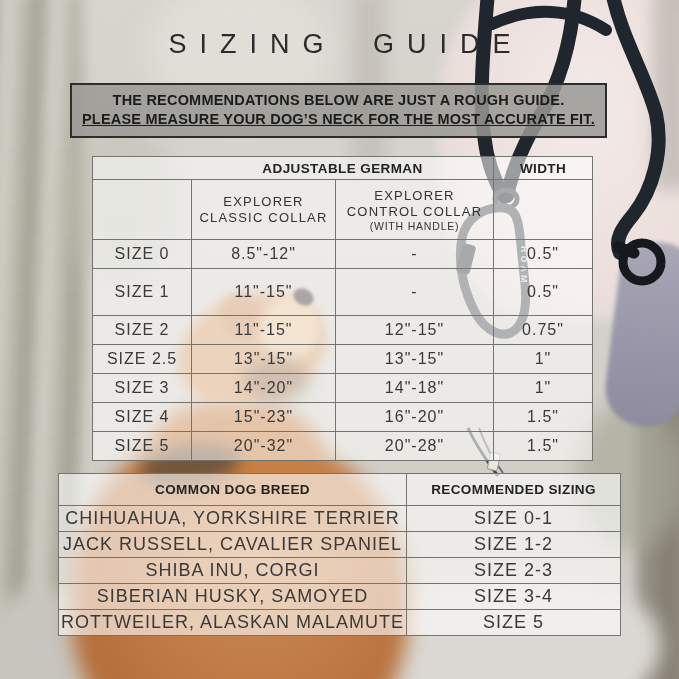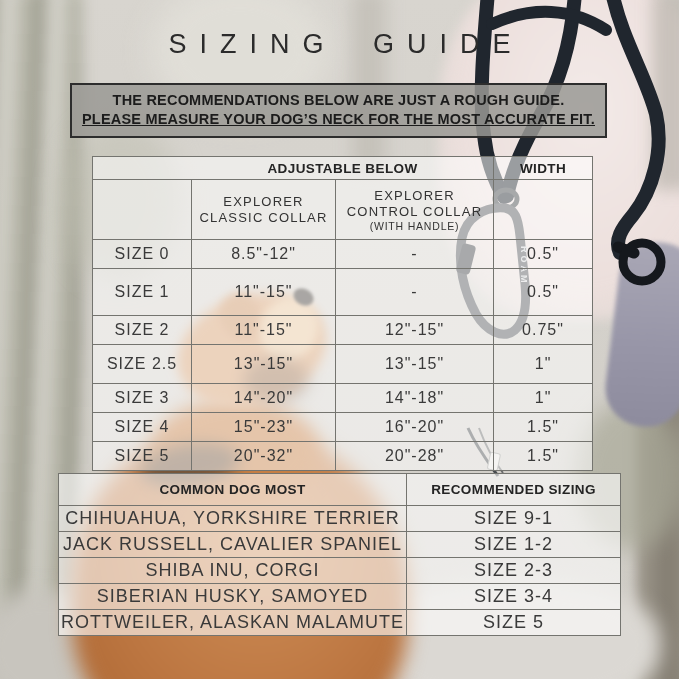--- a/index.html
+++ b/index.html
@@ -125,21 +125,21 @@
   <table id="size-table">
     <colgroup>
         <col style="width:99px">
         <col style="width:144px">
         <col style="width:158px">
         <col style="width:99px">
       </colgroup>
     <tbody>
         <tr style="height:23px">
       <td colspan="3">
-        <div class="th-bold adj-pad">ADJUSTABLE BELOW</div>
+        <div class="th-bold adj-pad">ADJUSTABLE GERMAN</div>
       </td>
       <td class="th-bold">WIDTH</td>
     </tr>
     <tr style="height:60px">
       <td></td>
       <td>
         <div class="subhead">EXPLORER</div>
         <div class="subhead">CLASSIC COLLAR</div>
       </td>
       <td>
@@ -160,21 +160,21 @@
       <td class="light">11"-15"</td>
       <td class="light">-</td>
       <td class="light">0.5"</td>
     </tr>
     <tr style="height:29px">
       <td class="light">SIZE 2</td>
       <td class="light">11"-15"</td>
       <td class="light">12"-15"</td>
       <td class="light">0.75"</td>
     </tr>
-    <tr style="height:39px">
+    <tr style="height:29px">
       <td class="light">SIZE 2.5</td>
       <td class="light">13"-15"</td>
       <td class="light">13"-15"</td>
       <td class="light">1"</td>
     </tr>
     <tr style="height:29px">
       <td class="light">SIZE 3</td>
       <td class="light">14"-20"</td>
       <td class="light">14"-18"</td>
       <td class="light">1"</td>
@@ -194,26 +194,26 @@
   </tbody>
     </table>
 
   <table id="breed-table">
     <colgroup>
         <col style="width:348px">
         <col style="width:214px">
       </colgroup>
     <tbody>
         <tr style="height:32px">
-      <td class="th-bold">COMMON DOG MOST</td>
+      <td class="th-bold">COMMON DOG BREED</td>
       <td class="th-bold">RECOMMENDED SIZING</td>
     </tr>
     <tr style="height:26px">
       <td class="light">CHIHUAHUA, YORKSHIRE TERRIER</td>
-      <td class="light">SIZE 9-1</td>
+      <td class="light">SIZE 0-1</td>
     </tr>
     <tr style="height:26px">
       <td class="light">JACK RUSSELL, CAVALIER SPANIEL</td>
       <td class="light">SIZE 1-2</td>
     </tr>
     <tr style="height:26px">
       <td class="light">SHIBA INU, CORGI</td>
       <td class="light">SIZE 2-3</td>
     </tr>
     <tr style="height:26px">

